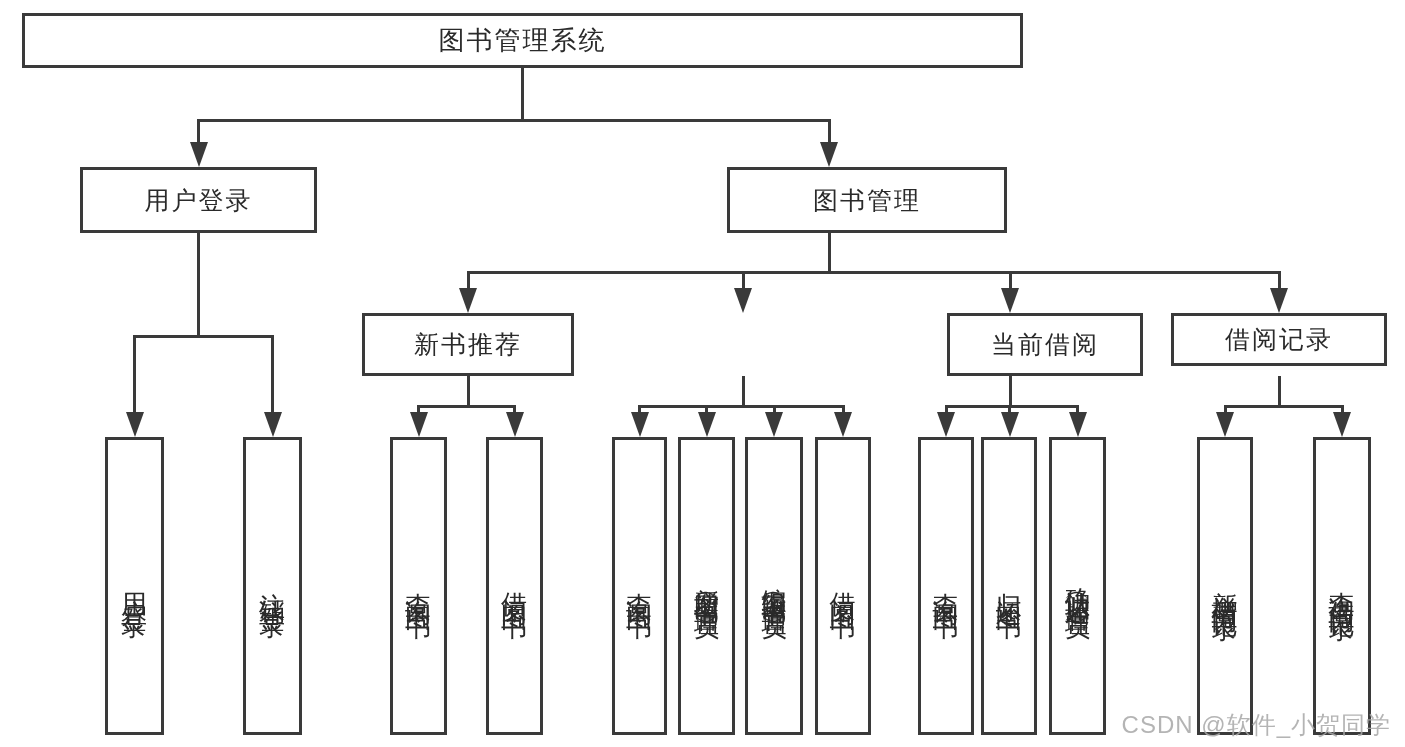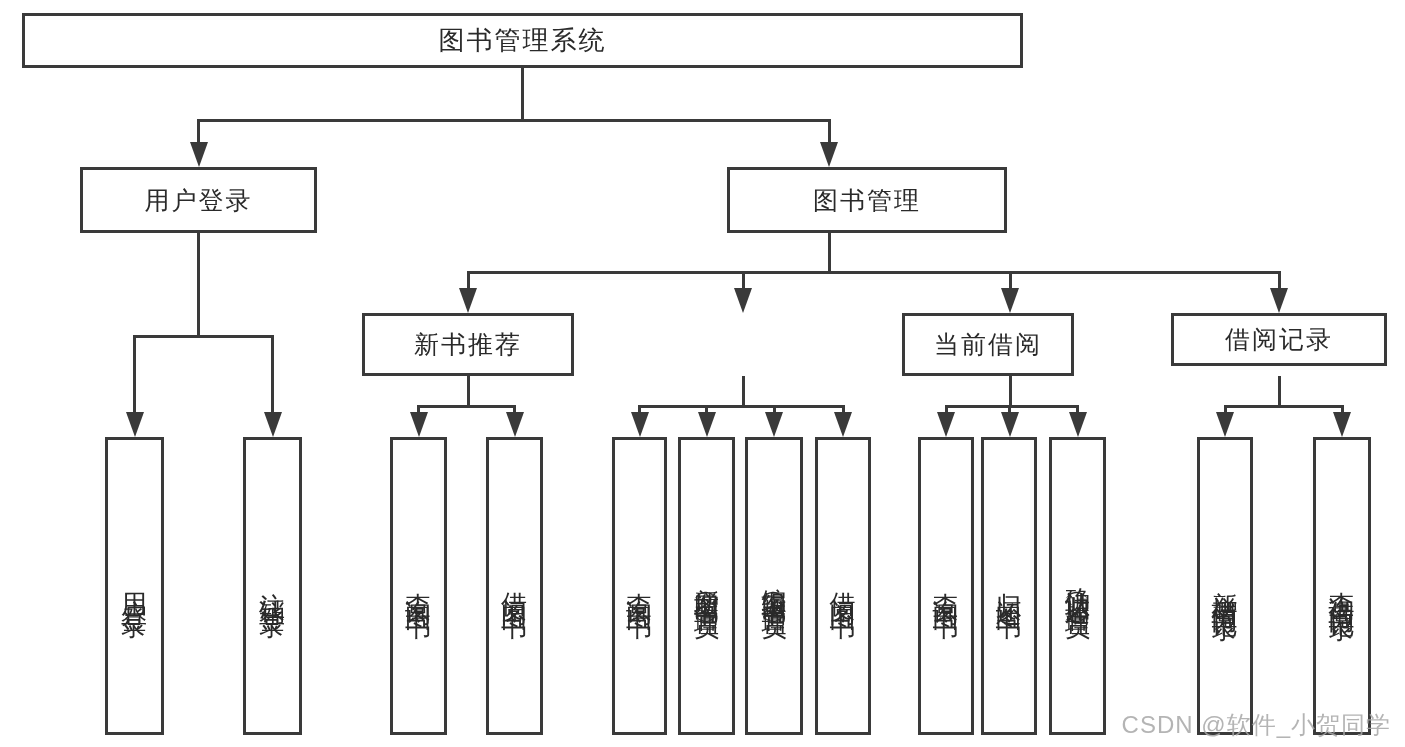--- a/index.html
+++ b/index.html
@@ -73,21 +73,21 @@
   <i class="vl" style="left: 467px; top: 271px; height: 20px; background: rgb(58, 58, 58);"></i>
   <i class="ar" style="left: 459px; top: 288px; border-top-color: rgb(58, 58, 58);"></i>
   <i class="vl" style="left: 742px; top: 271px; height: 20px; background: rgb(58, 58, 58);"></i>
   <i class="ar" style="left: 734px; top: 288px; border-top-color: rgb(58, 58, 58);"></i>
   <i class="vl" style="left: 1009px; top: 271px; height: 20px; background: rgb(58, 58, 58);"></i>
   <i class="ar" style="left: 1001px; top: 288px; border-top-color: rgb(58, 58, 58);"></i>
   <i class="vl" style="left: 1278px; top: 271px; height: 20px; background: rgb(58, 58, 58);"></i>
   <i class="ar" style="left: 1270px; top: 288px; border-top-color: rgb(58, 58, 58);"></i>
 
   <div class="node lvl" style="left: 362px; top: 313px; width: 212px; height: 63px; border-color: rgb(58, 58, 58); text-align: right;">新书推荐</div>
-  <div class="node lvl" style="left: 902px; top: 313px; width: 172px; height: 63px; border-color: rgb(58, 58, 58);">当前借阅</div>
+  <div class="node lvl" style="left: 947px; top: 313px; width: 196px; height: 63px; border-color: rgb(58, 58, 58);">当前借阅</div>
   <div class="node lvl" style="left: 1171px; top: 313px; width: 216px; height: 53px; border-color: rgb(58, 58, 58);">借阅记录</div>
 
   <i class="vl" style="left: 467px; top: 376px; height: 31px; background: rgb(58, 58, 58);"></i>
   <i class="hl" style="left: 417px; top: 405px; width: 99px; background: rgb(58, 58, 58);"></i>
   <i class="vl" style="left: 417px; top: 405px; height: 12px; background: rgb(58, 58, 58);"></i>
   <i class="ar" style="left: 410px; top: 412px; border-top-color: rgb(58, 58, 58);"></i>
   <i class="vl" style="left: 513px; top: 405px; height: 12px; background: rgb(58, 58, 58);"></i>
   <i class="ar" style="left: 506px; top: 412px; border-top-color: rgb(58, 58, 58);"></i>
 
   <i class="vl" style="left: 742px; top: 376px; height: 31px; background: rgb(58, 58, 58);"></i>

